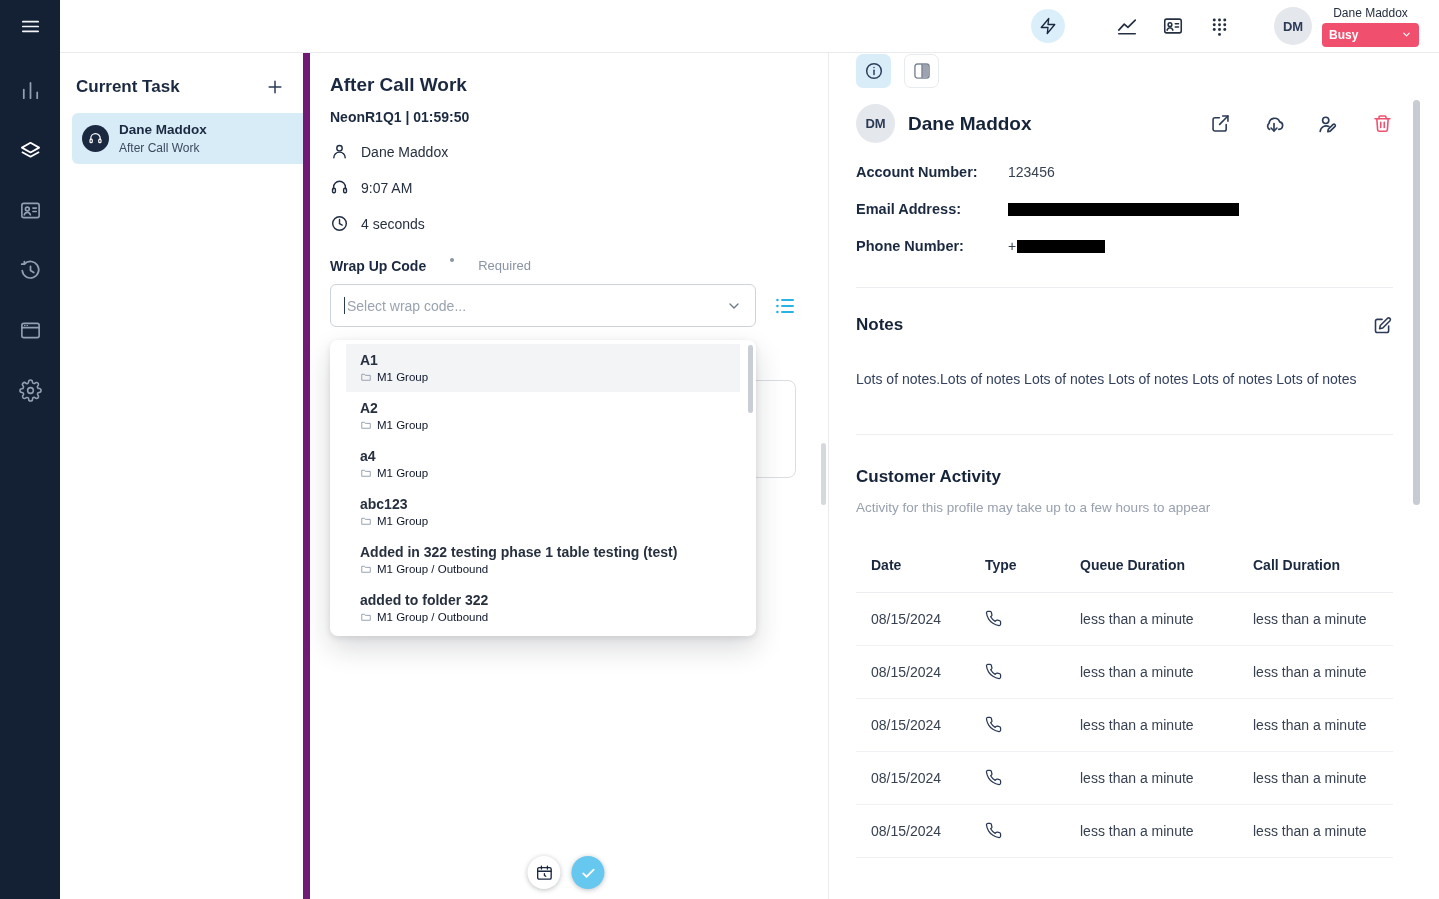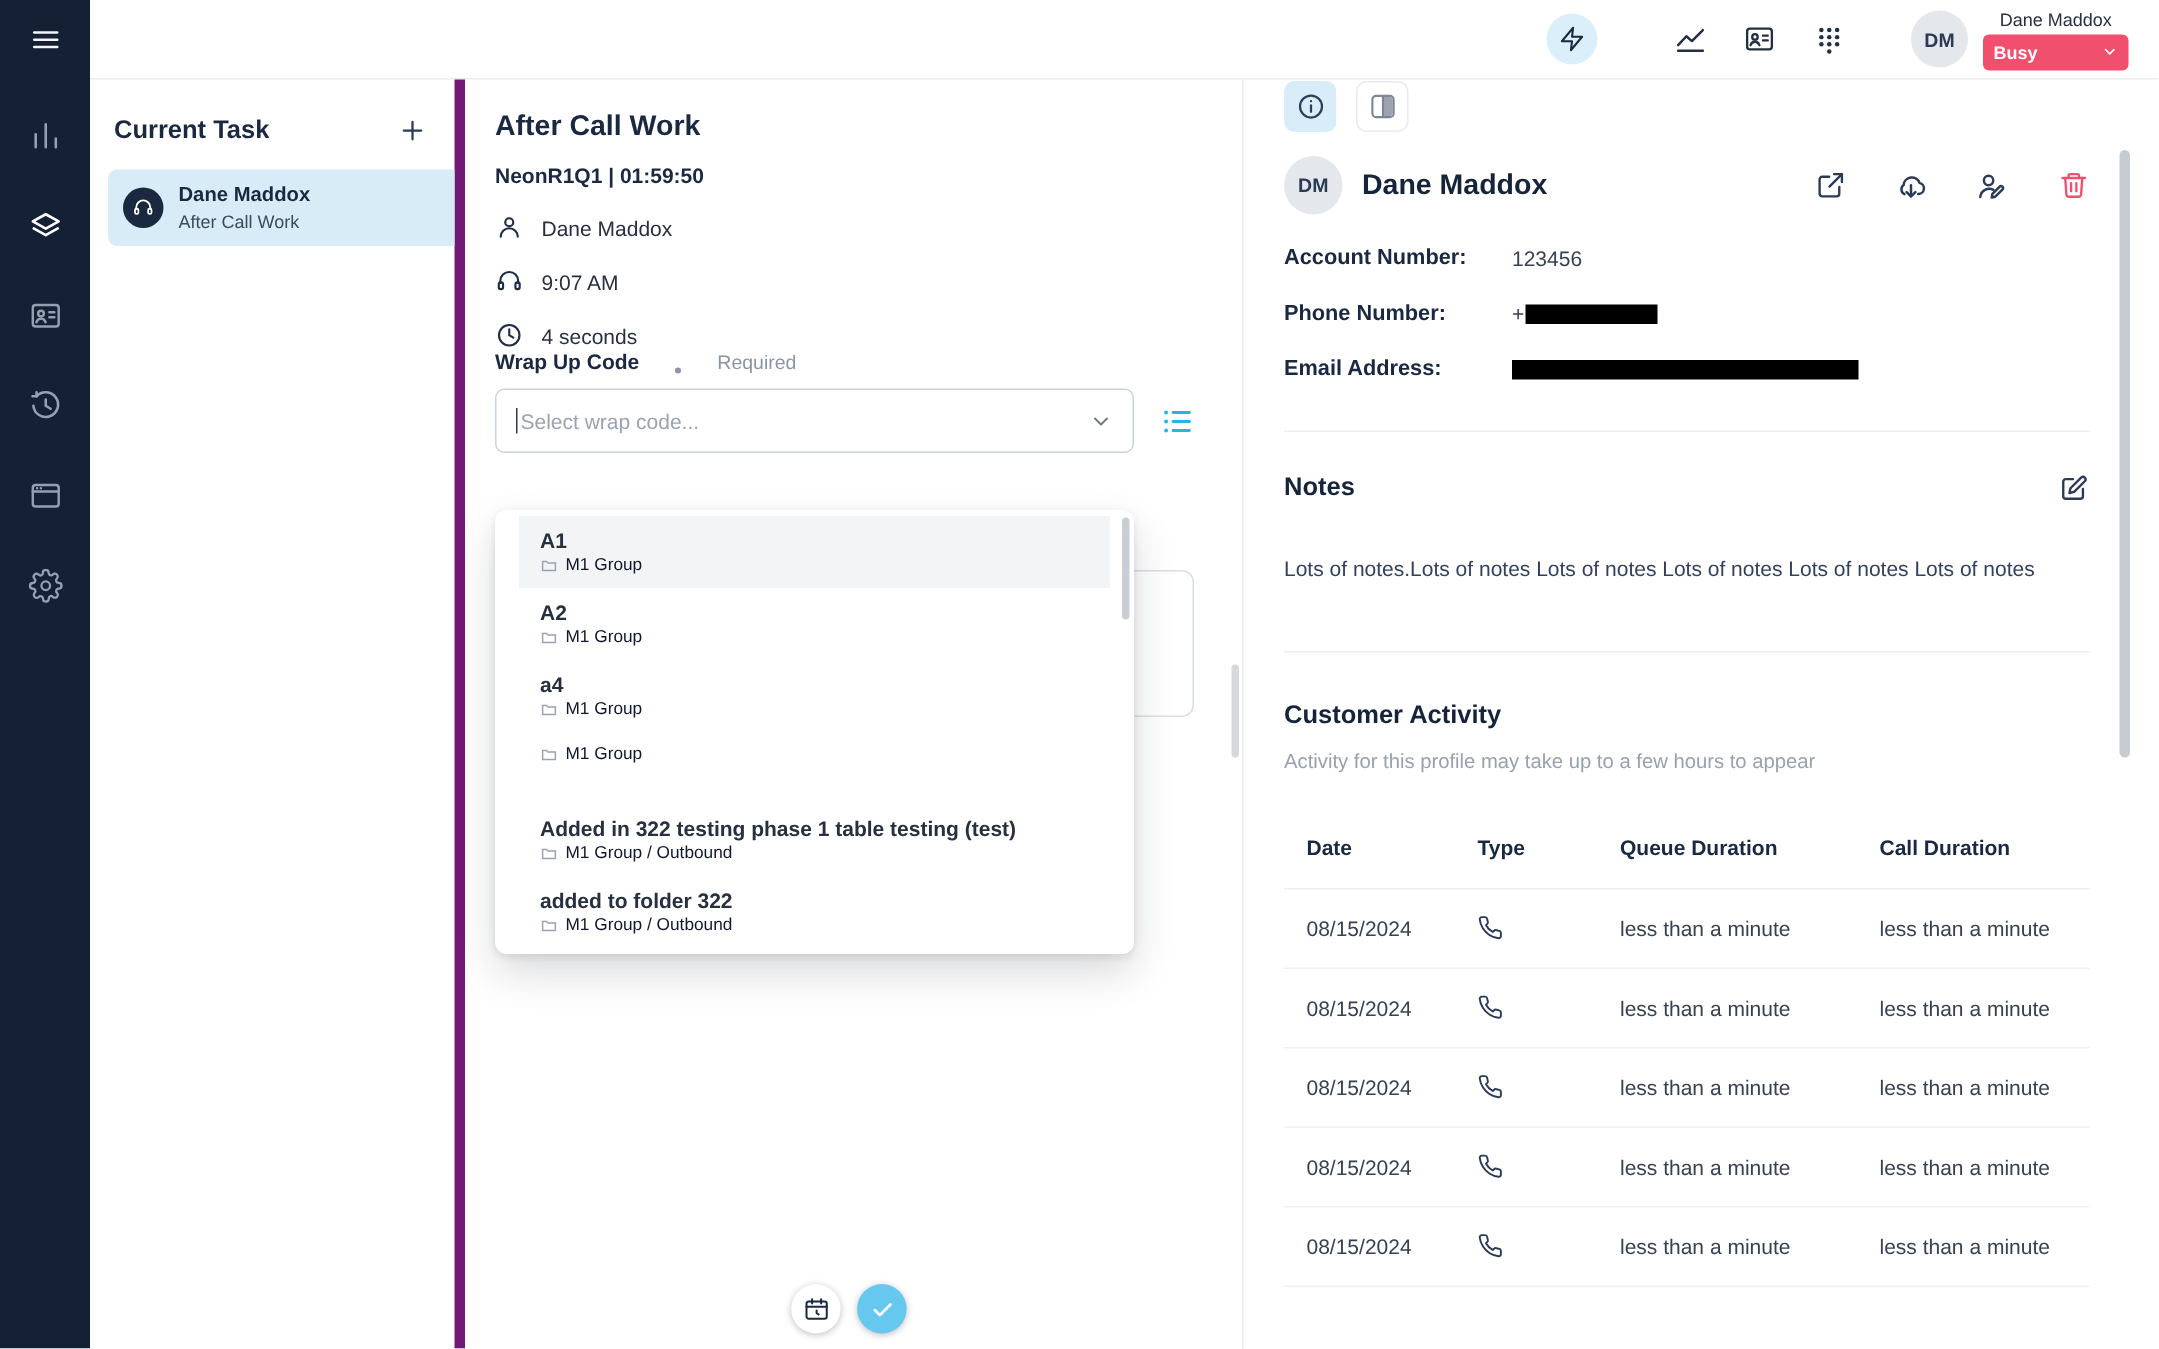--- a/index.html
+++ b/index.html
@@ -40,21 +40,21 @@
   .task-avatar { width:27px; height:27px; border-radius:50%; background:#1b2940; color:#fff; display:flex; align-items:center; justify-content:center; flex:0 0 27px; }
   .task-name { font-size:13.5px; font-weight:700; color:#1b2940; line-height:1.25; }
   .task-sub { font-size:12px; color:#3d4a5e; margin-top:2px; }
 
   
   .main-panel { flex:1; min-width:0; position:relative; border-right:1px solid #e9ebef; padding:21px 0 0 20px; }
   .page-title { font-size:19px; font-weight:700; color:#1b2940; }
   .session-line { margin-top:13px; font-size:14px; font-weight:700; color:#1b2940; }
   .meta-row { margin-top:17px; display:flex; align-items:center; gap:12px; font-size:14px; color:#27303f; }
   .meta-row .mi { color:#1e2c44; }
-  .wrap-row { display:flex; align-items:flex-end; gap:24px; }
+  .wrap-row { margin-top:25px; display:flex; align-items:flex-start; gap:24px; }
   .wrap-label { font-size:14px; font-weight:700; color:#1b2940; }
   .req-dot { width:4px; height:4px; border-radius:50%; background:#8a94a3; }
   .req-text { font-size:13px; color:#8a94a3; }
   .select-row { margin-top:10px; display:flex; align-items:center; gap:14px; }
   .select-box { width:426px; height:43px; border:1px solid #ccd3da; border-radius:6px; display:flex; align-items:center; padding-left:13px; background:#fff; cursor:text; }
   .caret { width:1px; height:17px; background:#2b3a55; margin-right:2px; }
   .select-ph { font-size:14px; color:#9aa3af; }
   .select-chevron { margin-left:auto; width:42px; display:flex; justify-content:center; color:#6f7a89; cursor:pointer; }
   .list-btn { background:none; border:0; color:#29b2e4; width:30px; height:30px; display:flex; align-items:center; justify-content:center; cursor:pointer; }
 
@@ -360,20 +360,21 @@
             <div class="dd-group">
                 <span class="gi">
                   <svg width="12" height="12" viewBox="0 0 24 24" fill="none" stroke="currentColor" stroke-width="2">
                     <path d="M3.5 18.5v-12h5.2l1.8 2.2h10v9.8h-17z"></path>
                   </svg>
                 </span>
                 <span>M1 Group</span>
               </div>
           </div>
           <div class="dd-item">
+            <div class="dd-label">abc123</div>
             <div class="dd-group">
                 <span class="gi">
                   <svg width="12" height="12" viewBox="0 0 24 24" fill="none" stroke="currentColor" stroke-width="2">
                     <path d="M3.5 18.5v-12h5.2l1.8 2.2h10v9.8h-17z"></path>
                   </svg>
                 </span>
                 <span>M1 Group</span>
               </div>
           </div>
           <div class="dd-item">
@@ -488,27 +489,27 @@
             </button>
           </div>
         </div>
 
         <div class="info-rows">
           <div class="info-row">
             <span class="info-label">Account Number:</span>
             <span class="info-value">123456</span>
           </div>
           <div class="info-row">
+            <span class="info-label">Email Address:</span>
+            <span class="redact email"></span>
+          </div>
+          <div class="info-row">
             <span class="info-label">Phone Number:</span>
             <span class="phone-prefix">+</span>
             <span class="redact phone"></span>
-          </div>
-          <div class="info-row">
-            <span class="info-label">Email Address:</span>
-            <span class="redact email"></span>
           </div>
         </div>
 
         <div class="hr one"></div>
 
         <div class="notes-head">
           <div class="sec-title">Notes</div>
           <button class="action-btn">
             <span>
               <svg width="21" height="21" viewBox="0 0 24 24" fill="none" stroke="currentColor" stroke-width="1.8" stroke-linecap="round" stroke-linejoin="round">

